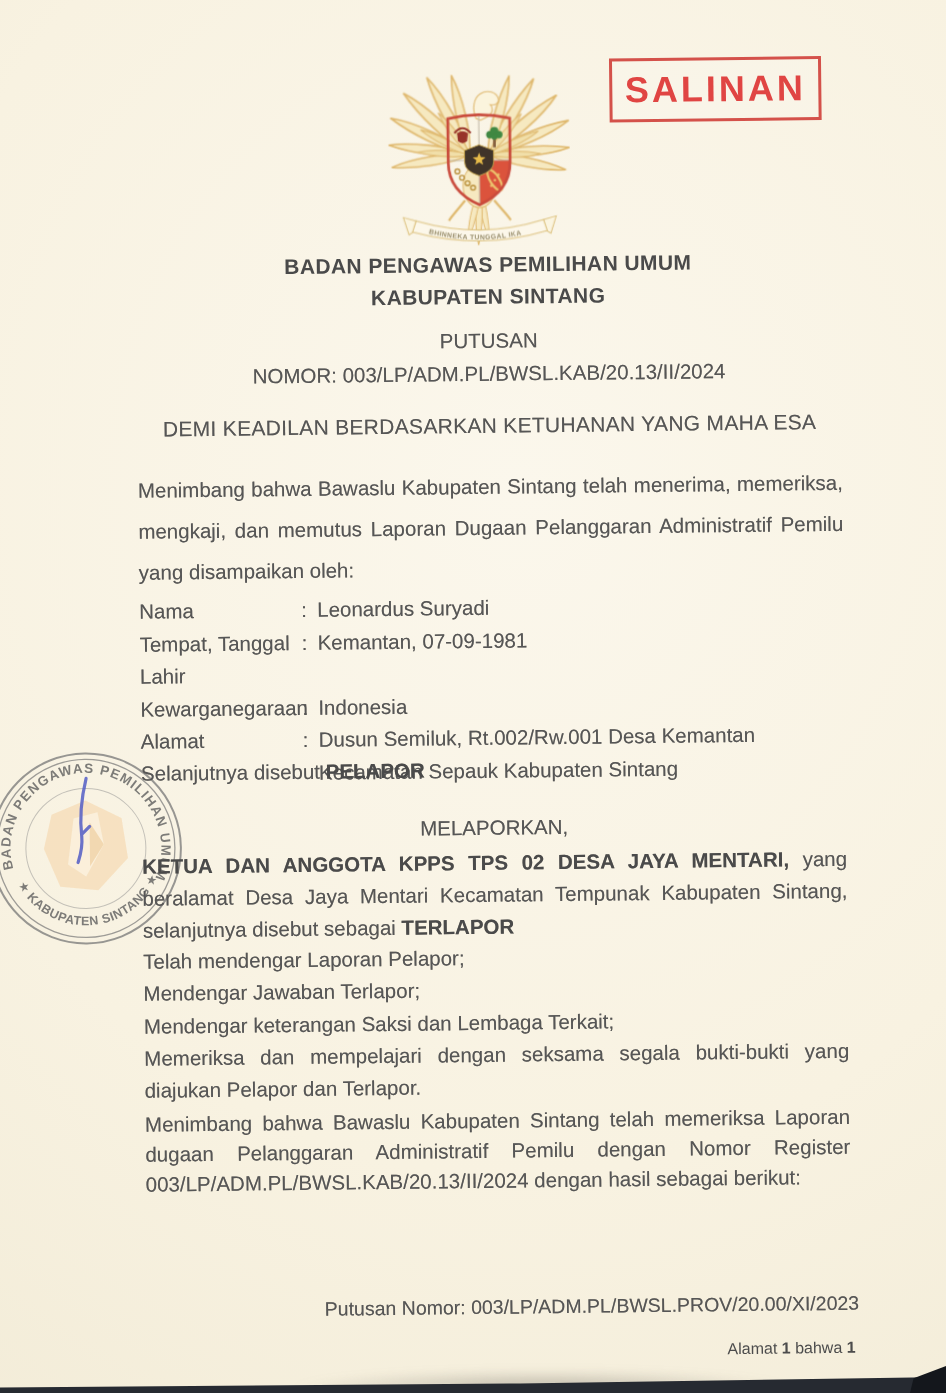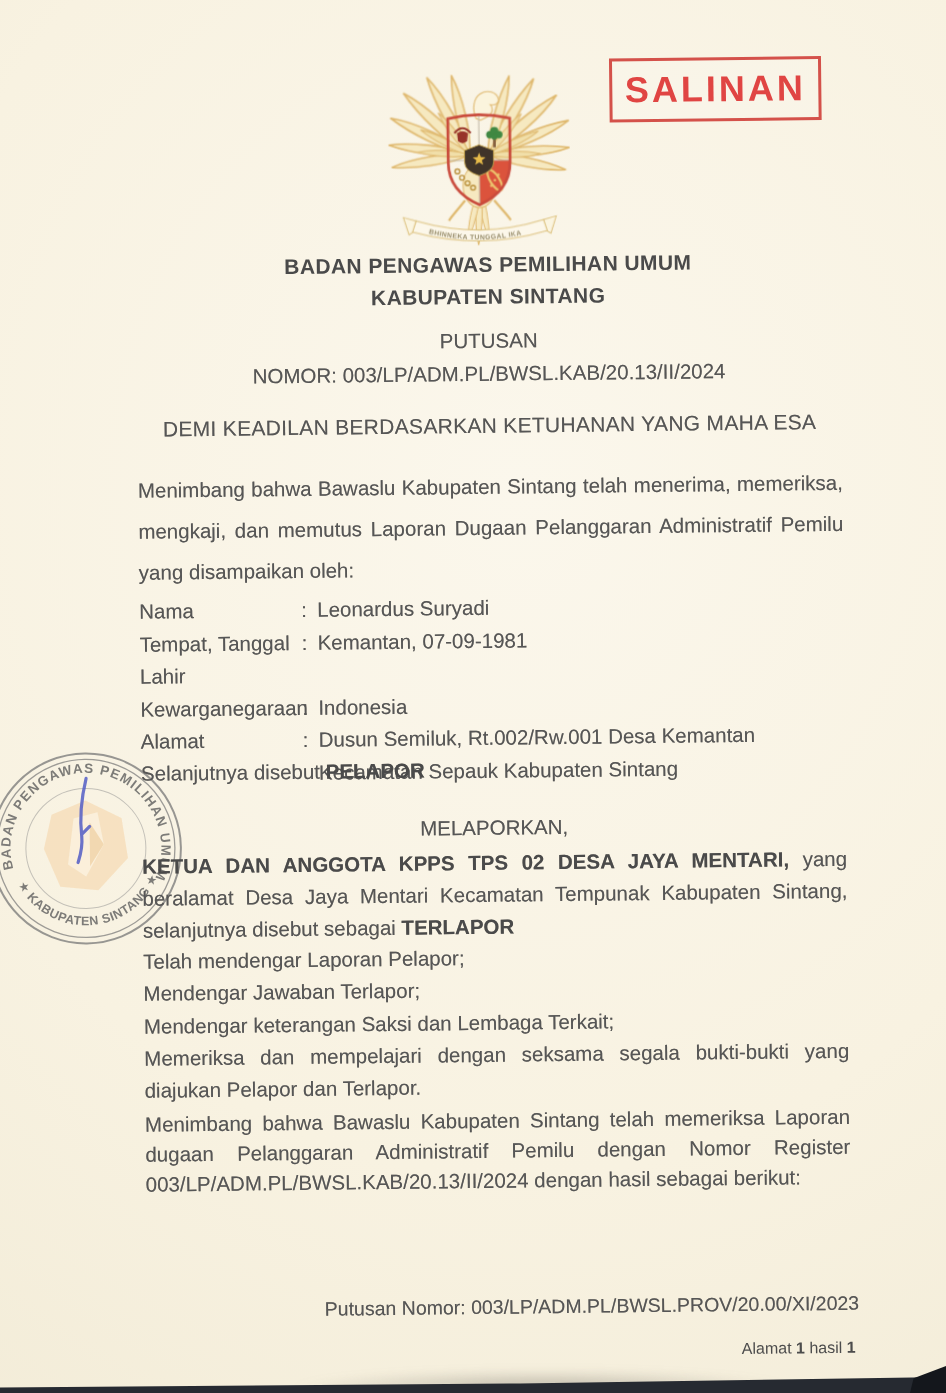--- a/index.html
+++ b/index.html
@@ -211,20 +211,20 @@
       <div>Telah mendengar Laporan Pelapor;</div>
       <div>Mendengar Jawaban Terlapor;</div>
       <div>Mendengar keterangan Saksi dan Lembaga Terkait;</div>
       <div>Memeriksa dan mempelajari dengan seksama segala bukti-bukti yang diajukan Pelapor dan Terlapor.</div>
     </div>
 
     <div class="abs para p-close ink">Menimbang bahwa Bawaslu Kabupaten Sintang telah memeriksa Laporan dugaan Pelanggaran Administratif Pemilu dengan Nomor Register 003/LP/ADM.PL/BWSL.KAB/20.13/II/2024 dengan hasil sebagai berikut:</div>
 
     <div class="abs f-putusan ink">Putusan Nomor: 003/LP/ADM.PL/BWSL.PROV/20.00/XI/2023</div>
     <div class="abs f-hal">
-      <span>Alamat </span><b>1</b><span> hasil </span><b>1</b>
+      <span>Alamat </span><b>1</b><span> bahwa </span><b>1</b>
     </div>
   </div>
 
   <div class="abs bottom-shadow"></div>
   <div class="abs bottom-edge"></div>
   <div class="abs bottom-corner"></div>
 </div>
 
 </body></html>

